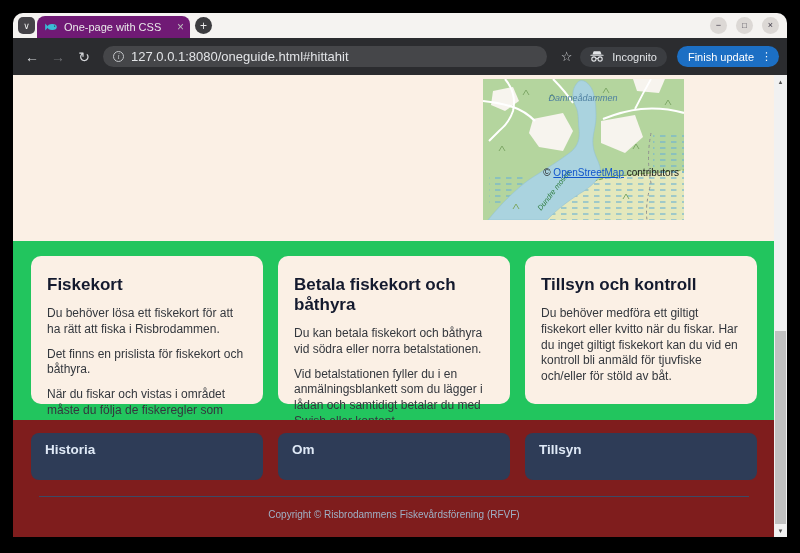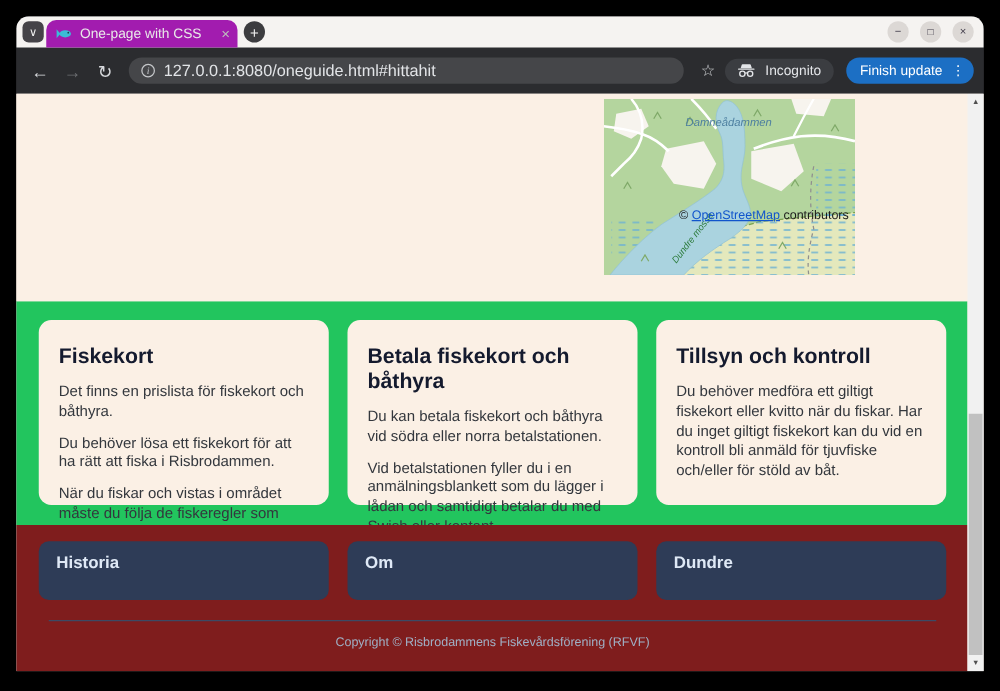--- a/index.html
+++ b/index.html
@@ -8,21 +8,21 @@
   .desktop { position:relative; width:800px; height:553px; background:#000; }
   .window { position:absolute; left:13px; top:13px; width:774px; height:524px;
             border-radius:10px 10px 0 0; overflow:hidden; background:#2b2c2f; }
 
   
   .titlebar { position:relative; height:25px; background:#f5f3f1; }
   .tab-search { position:absolute; left:5px; top:4px; width:17px; height:17px;
     background:#454348; border-radius:5px; color:#f2f2f2; font-size:9px;
     display:flex; align-items:center; justify-content:center; cursor:pointer; }
   .tab { position:absolute; left:24px; top:3px; width:153px; height:22px;
-    background:#a21caf; border-radius:8px 8px 0 0; display:flex; align-items:center;
+    background:#701a75; border-radius:8px 8px 0 0; display:flex; align-items:center;
     padding:0 6px 0 8px; gap:6px; }
   .tab-title { color:#e9e9e9; font-size:11px; white-space:nowrap; overflow:hidden;
     flex:1; }
   .tab-close { color:#bdbdbd; font-size:12px; line-height:1; cursor:pointer; }
   .new-tab { position:absolute; left:182px; top:4px; width:17px; height:17px;
     background:#3c3c3f; border-radius:50%; color:#eee; font-size:12px;
     display:flex; align-items:center; justify-content:center; cursor:pointer; }
   .win-controls { position:absolute; right:8px; top:4px; display:flex; gap:9px; }
   .wc { width:17px; height:17px; border-radius:50%; background:#dcd8d5; color:#3d3846;
     font-size:9px; display:flex; align-items:center; justify-content:center;
@@ -205,22 +205,22 @@
               <text x="100" y="22" text-anchor="middle" font-size="9" font-style="italic" fill="#4d7fa0" font-family="Liberation Sans, sans-serif">Damneådammen</text>
               <text x="0" y="0" font-size="7.5" fill="#2f7d3f" font-style="italic" font-family="Liberation Sans, sans-serif" transform="translate(58,132) rotate(-52)">Dundre mosse</text>
             </svg>
             <div class="attribution"><span>© </span><a>OpenStreetMap</a><span> contributors</span></div>
           </div>
         </div>
 
         <div class="cards-section">
           <div class="card">
             <h2>Fiskekort</h2>
+            <p>Du behöver lösa ett fiskekort för att ha rätt att fiska i Risbrodammen.</p>
             <p>Det finns en prislista för fiskekort och båthyra.</p>
-            <p>Du behöver lösa ett fiskekort för att ha rätt att fiska i Risbrodammen.</p>
             <p>När du fiskar och vistas i området måste du följa de fiskeregler som finns.</p>
           </div>
           <div class="card">
             <h2>Betala fiskekort och båthyra</h2>
             <p>Du kan betala fiskekort och båthyra vid södra eller norra betalstationen.</p>
             <p>Vid betalstationen fyller du i en anmälningsblankett som du lägger i lådan och samtidigt betalar du med Swish eller kontant.</p>
           </div>
           <div class="card">
             <h2>Tillsyn och kontroll</h2>
             <p>Du behöver medföra ett giltigt fiskekort eller kvitto när du fiskar. Har du inget giltigt fiskekort kan du vid en kontroll bli anmäld för tjuvfiske och/eller för stöld av båt.</p>
@@ -229,21 +229,21 @@
 
         <div class="site-footer">
           <div class="footer-boxes">
             <div class="fbox">
               <h3>Historia</h3>
             </div>
             <div class="fbox">
               <h3>Om</h3>
             </div>
             <div class="fbox">
-              <h3>Dundre</h3>
+              <h3>Tillsyn</h3>
             </div>
           </div>
           <div class="footer-divider"></div>
           <div class="copyright">Copyright © Risbrodammens Fiskevårdsförening (RFVF)</div>
         </div>
       </div>
 
       <div class="scrollbar">
         <div class="sb-btn sb-up">
           <span>▲</span>

